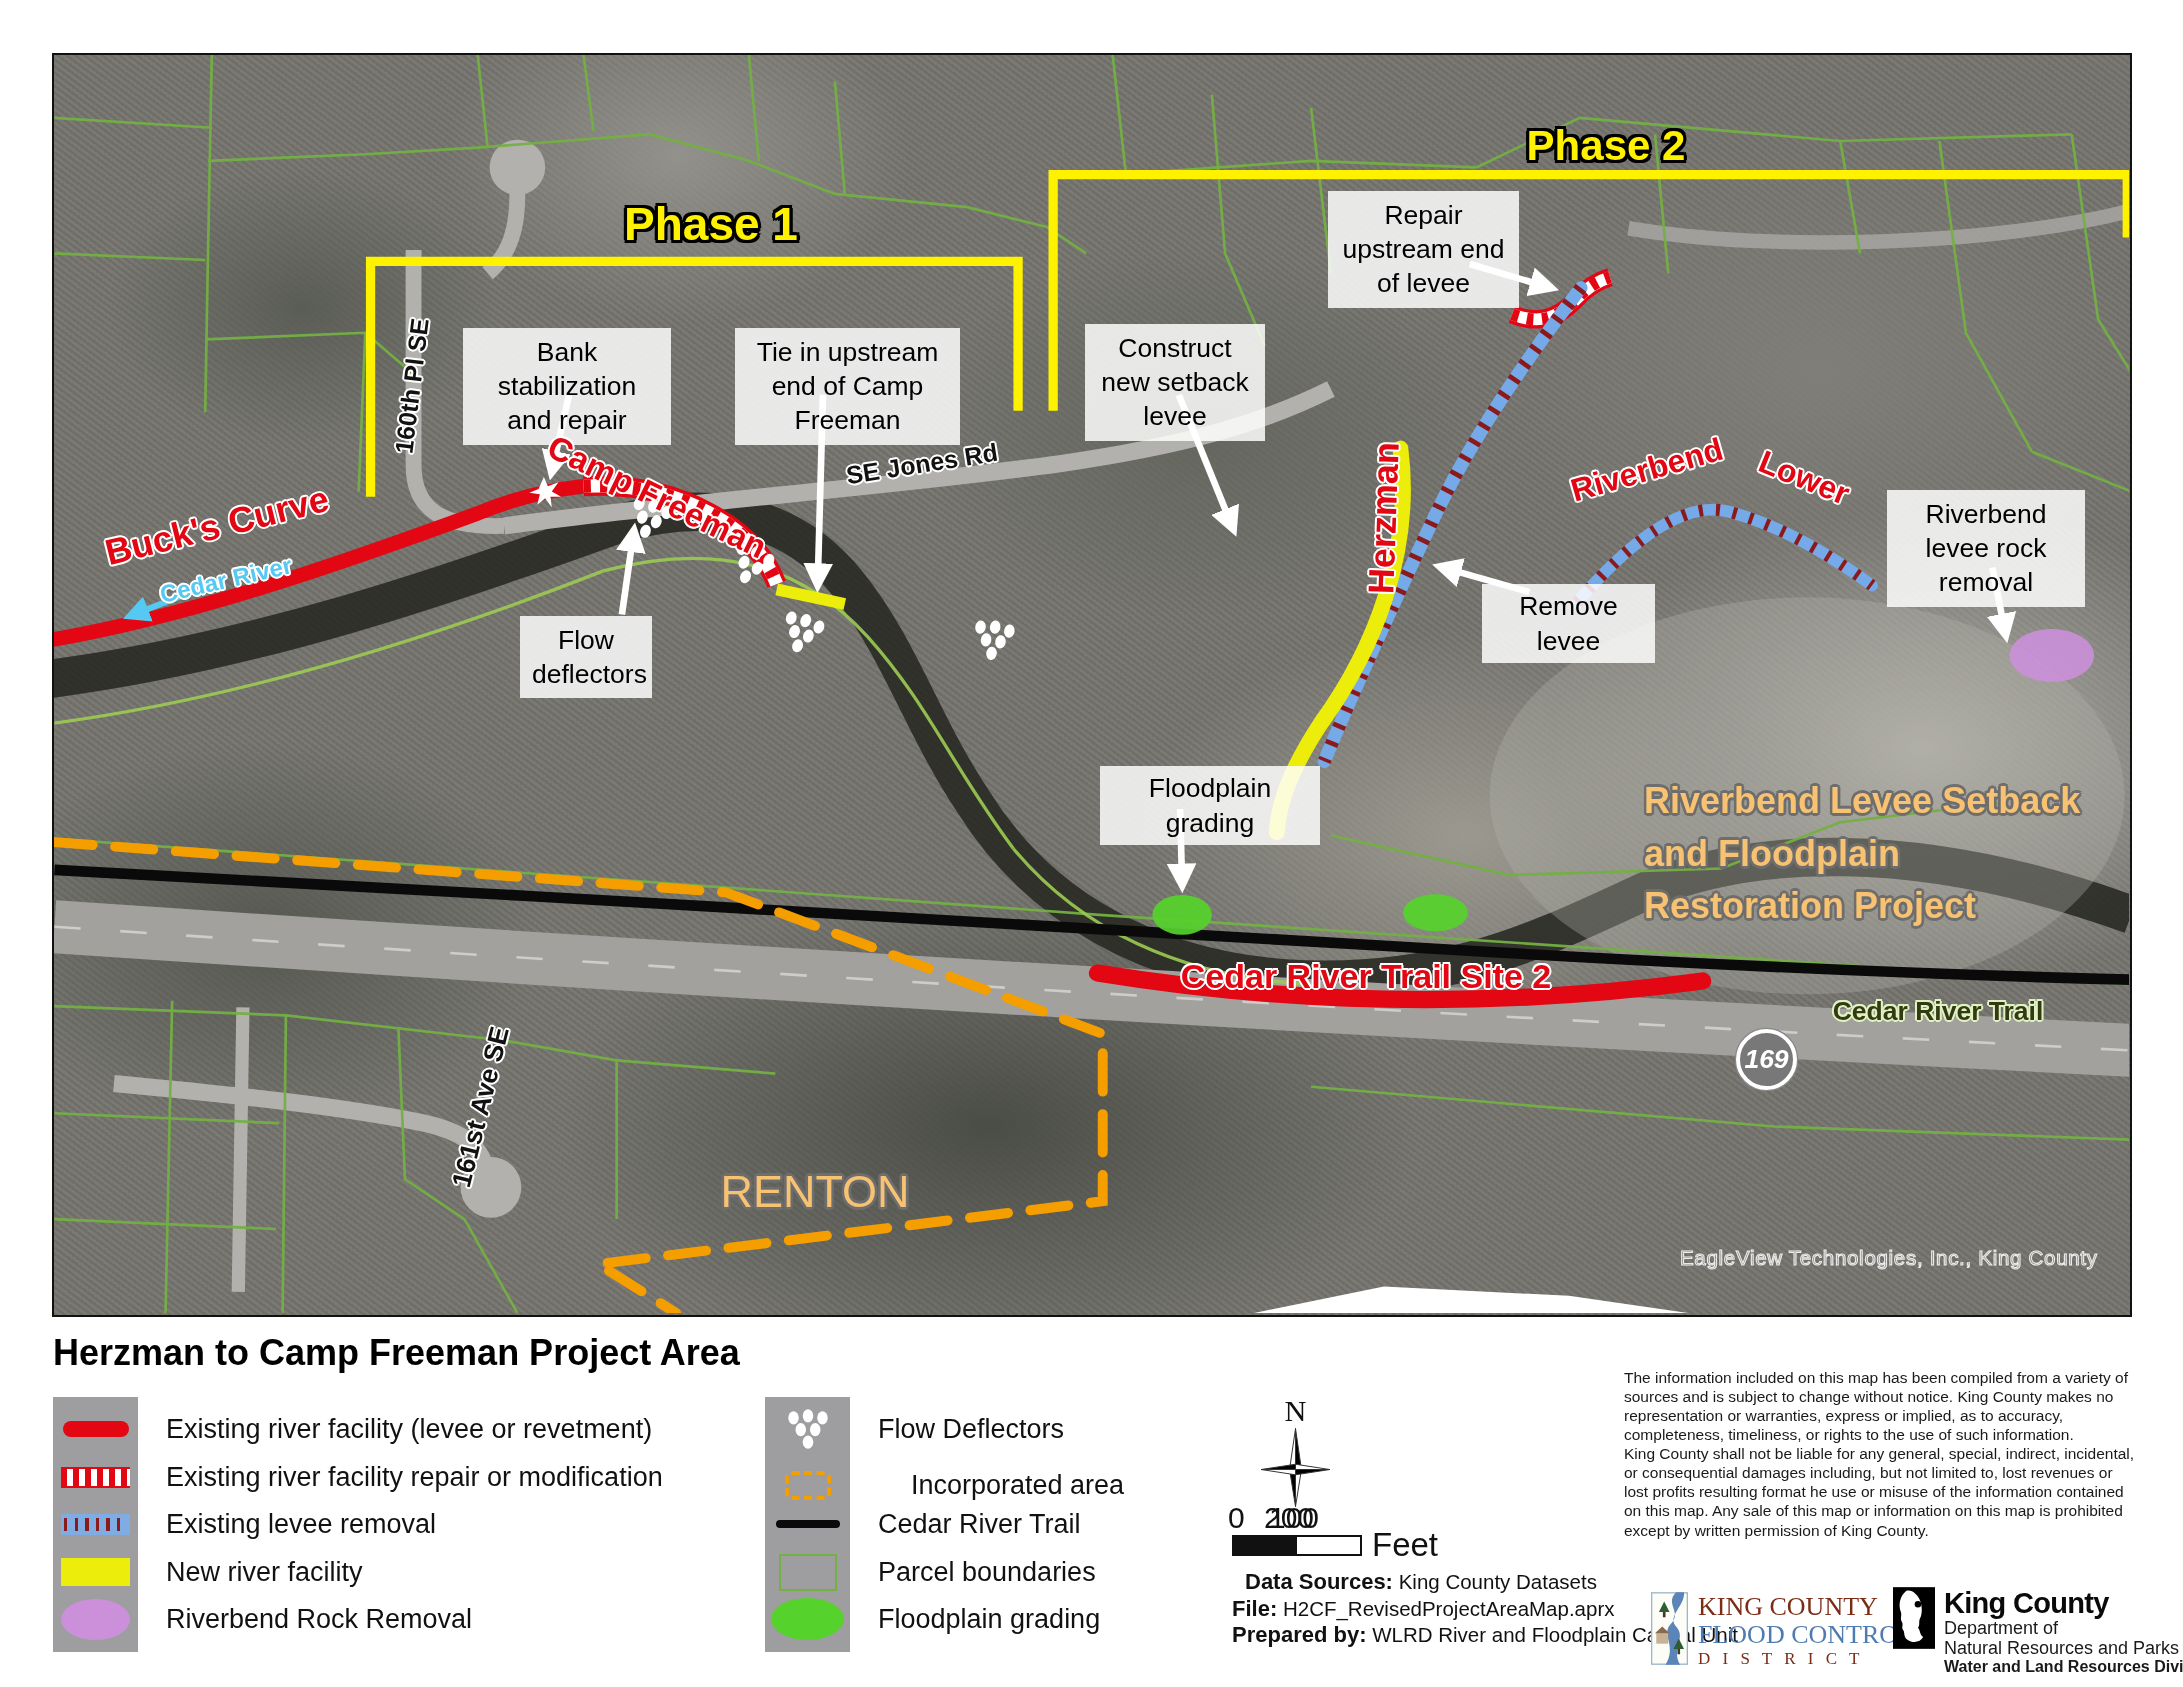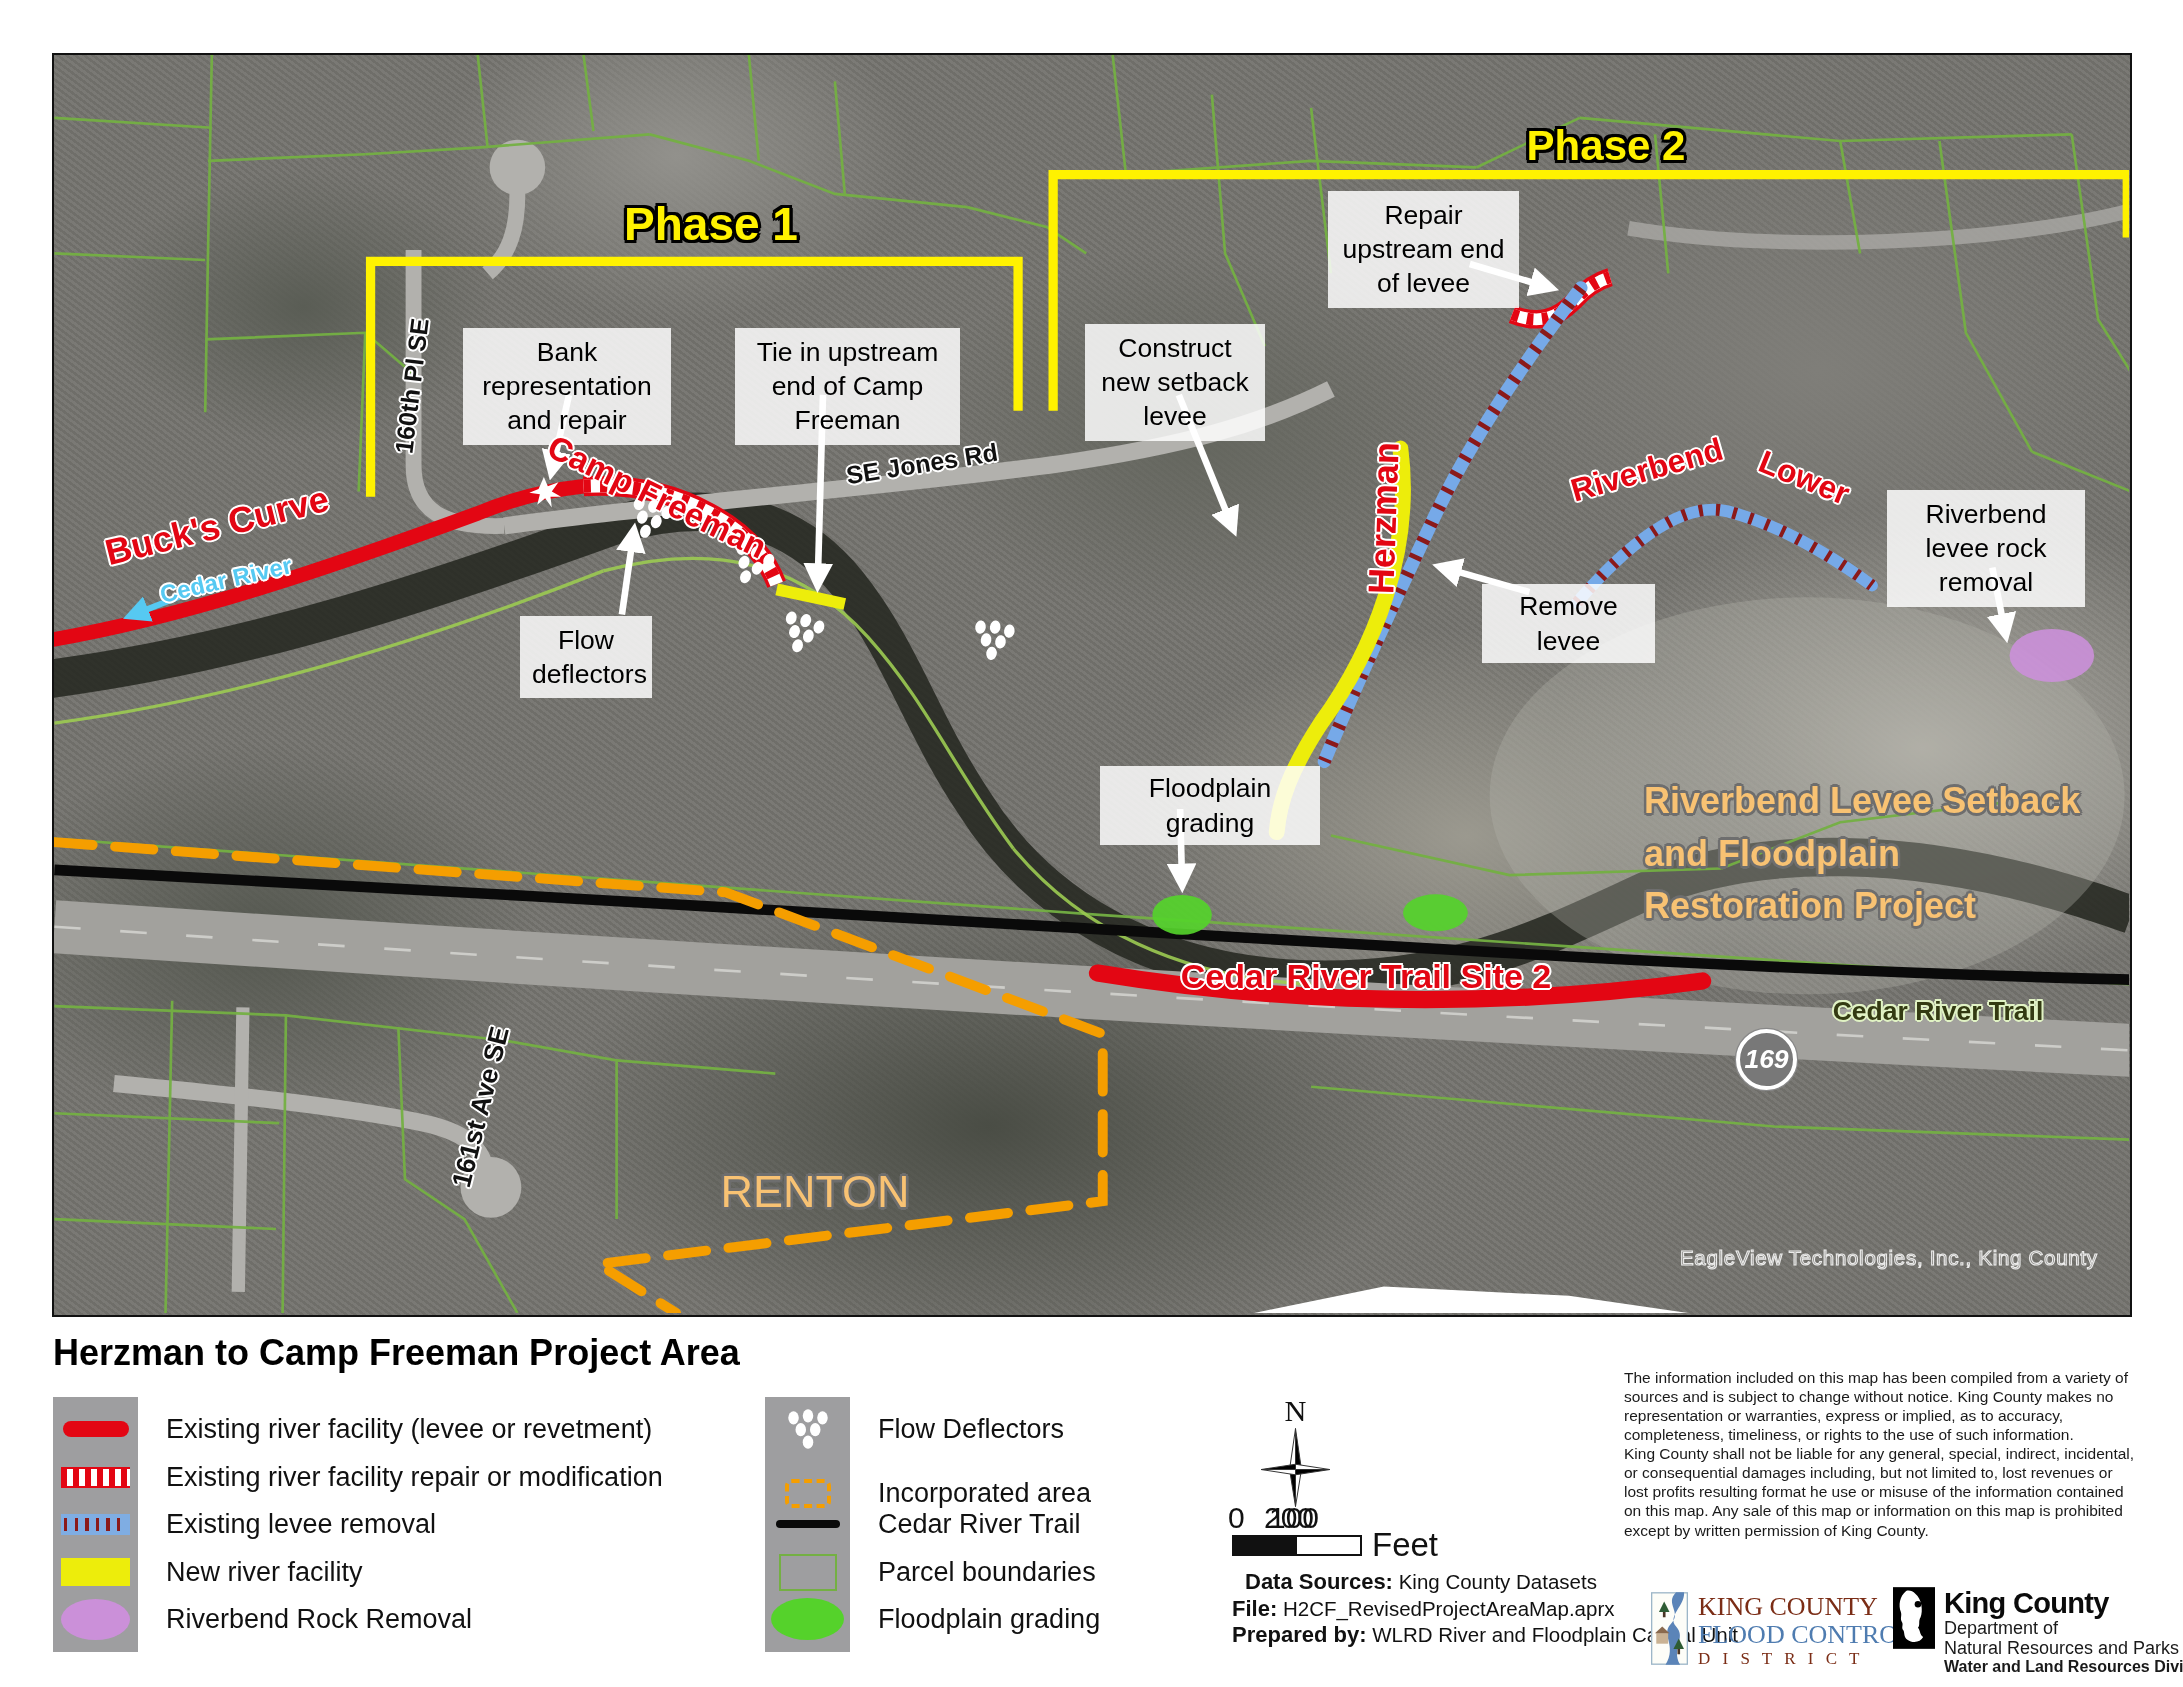--- a/index.html
+++ b/index.html
@@ -217,21 +217,21 @@
         <path d="M 1702,1140 L 1705,1254" marker-end="url(#aw)"></path>
       </g>
       <polygon fill="#fff" points="740,638 746,652 762,646 752,660 766,668 750,668 752,684 742,670 730,680 734,664 718,662 732,656"></polygon>
 
       <path d="M 250,795 L 115,848" stroke="#56c9f2" stroke-width="9" fill="none" marker-end="url(#ac)"></path>
     </svg>
 
     <div class="mlabel phase hb" style="left:657px;top:169px;font-size:46px;">Phase 1</div>
     <div class="mlabel phase hb" style="left:1552px;top:91px;font-size:42px;">Phase 2</div>
 
-    <div class="co" style="left:409px;top:273px;width:208px;">Bank representation and repair</div>
+    <div class="co" style="left:409px;top:273px;width:208px;">Bank stabilization and repair</div>
     <div class="co" style="left:681px;top:273px;width:225px;">Tie in upstream end of Camp Freeman</div>
     <div class="co" style="left:1274px;top:136px;width:191px;">Repair upstream end of levee</div>
     <div class="co" style="left:1031px;top:269px;width:180px;">Construct new setback levee</div>
     <div class="co" style="left:466px;top:561px;width:132px;">Flow deflectors</div>
     <div class="co" style="left:1428px;top:529px;width:173px;padding:5.3px 8px;">Remove levee</div>
     <div class="co" style="left:1833px;top:435px;width:198px;">Riverbend levee rock removal</div>
     <div class="co" style="left:1046px;top:711px;width:220px;padding:5.3px 8px;">Floodplain grading</div>
 
     <div class="mlabel red hw" style="left:163px;top:471px;font-size:36px;transform:translate(-50%,-50%) rotate(-14deg);">Buck's Curve</div>
     <div class="mlabel red hw" style="left:603px;top:442px;font-size:33px;transform:translate(-50%,-50%) rotate(26deg);">Camp Freeman</div>
@@ -302,21 +302,21 @@
               <ellipse cx="0" cy="-3" rx="8" ry="10" fill="#fff"></ellipse>
           <ellipse cx="22" cy="0" rx="8" ry="10" fill="#fff"></ellipse>
               <ellipse cx="-11" cy="18" rx="8" ry="10" fill="#fff"></ellipse>
           <ellipse cx="11" cy="18" rx="8" ry="10" fill="#fff"></ellipse>
               <ellipse cx="0" cy="37" rx="8" ry="10" fill="#fff"></ellipse>
             </g>
         </svg>
       </div>
         <div class="llabel">Flow Deflectors</div>
       </div>
-    <div class="lrow" style="top:72px;">
+    <div class="lrow" style="top:64px;gap:33px;">
         <div class="lcell">
           <div class="sw-orange"></div>
         </div>
         <div class="llabel">Incorporated area</div>
       </div>
     <div class="lrow" style="top:103px;">
         <div class="lcell">
           <div class="sw-black"></div>
         </div>
         <div class="llabel">Cedar River Trail</div>

